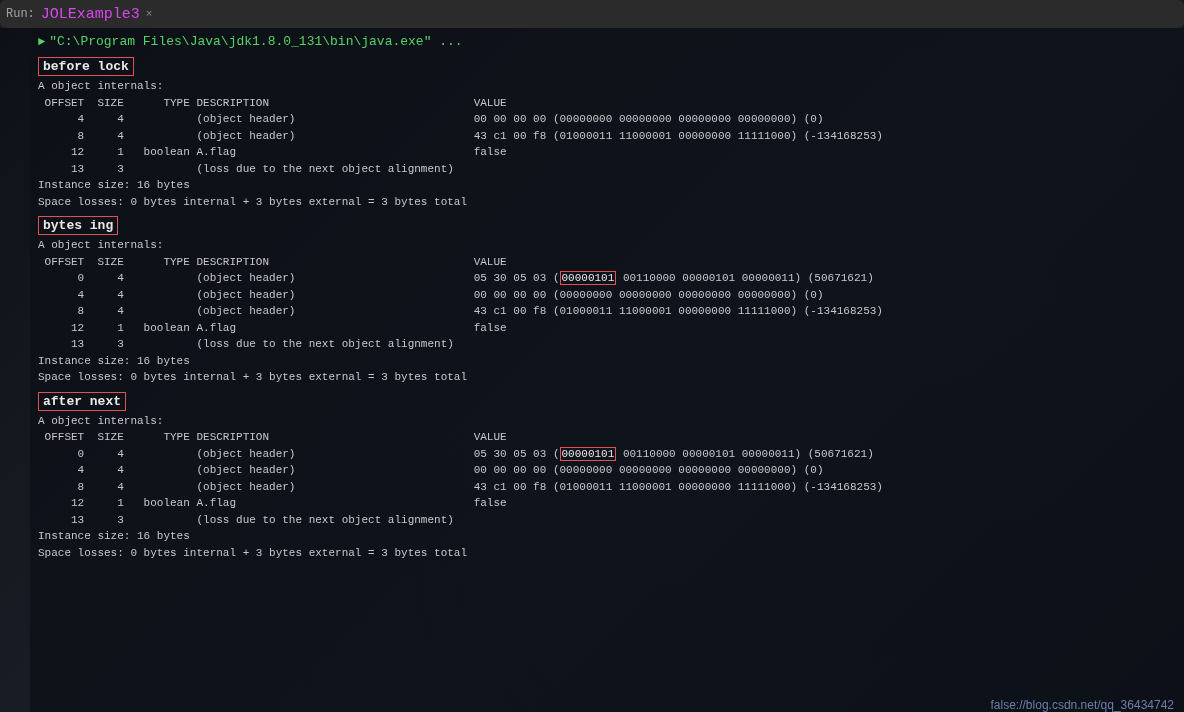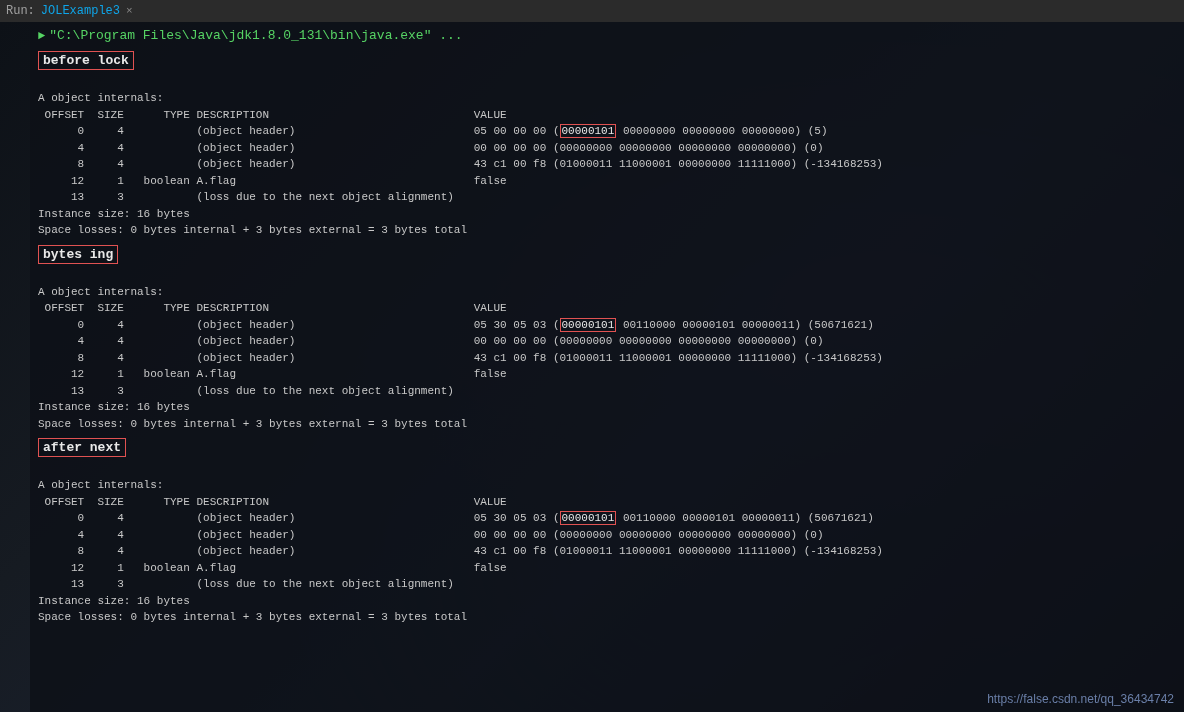--- a/index.html
+++ b/index.html
@@ -34,33 +34,34 @@
         radial-gradient(ellipse at 60% 80%, #1a2a50 0%, transparent 50%);
     }
 
     
     .titlebar {
       position: relative;
       z-index: 10;
       display: flex;
       align-items: center;
       background: #2b2b2b;
-      height: 22px;
+      height: 28px;
       padding: 0 6px;
       gap: 6px;
+      border-radius: 6px;
     }
 
     .titlebar-run {
       color: #a0a0a0;
       font-size: 12px;
     }
 
     .titlebar-name {
-      color: #0ea5e9;
-      font-size: 12px;
+      color: #d946ef;
+      font-size: 15px;
     }
 
     .titlebar-close {
       color: #888;
       font-size: 11px;
       cursor: pointer;
     }
 
     
     .ide-container {
@@ -132,21 +133,21 @@
 
     .section-label {
       display: inline-block;
       margin-left: 8px;
       padding: 1px 4px;
       border: 1.5px solid #e05252;
       color: #e8e8e8;
       font-family: 'Courier New', Courier, monospace;
       font-size: 13px;
       font-weight: bold;
-      margin-bottom: 20px;
+      margin-bottom: 2px;
     }
 
     .console-line {
       font-family: 'Courier New', Courier, monospace;
       font-size: 11px;
       color: #c8c8c8;
       padding: 0 8px;
       line-height: 1.5;
       white-space: pre;
     }
@@ -198,21 +199,20 @@
 
     <div class="cmd-line">
       <span class="cmd-icon">►</span>
       <span class="cmd-text">"C:\Program Files\Java\jdk1.8.0_131\bin\java.exe" ...</span>
     </div>
 
     <div class="section">
       <span class="section-label">before lock</span>
       <div class="console-line">A object internals:</div>
       <div class="console-line"> OFFSET  SIZE      TYPE DESCRIPTION                               VALUE</div>
-      <div class="console-line">      0     4           (object header)                           05 00 00 00 (<span class="highlight-box">00000101</span> 00000000 00000000 00000000) (5)</div>
       <div class="console-line">      4     4           (object header)                           00 00 00 00 (00000000 00000000 00000000 00000000) (0)</div>
       <div class="console-line">      8     4           (object header)                           43 c1 00 f8 (01000011 11000001 00000000 11111000) (-134168253)</div>
       <div class="console-line">     12     1   boolean A.flag                                    false</div>
       <div class="console-line">     13     3           (loss due to the next object alignment)</div>
       <div class="console-line">Instance size: 16 bytes</div>
       <div class="console-line">Space losses: 0 bytes internal + 3 bytes external = 3 bytes total</div>
     </div>
 
     <div class="section">
       <span class="section-label">bytes ing</span>
@@ -233,16 +233,16 @@
       <div class="console-line"> OFFSET  SIZE      TYPE DESCRIPTION                               VALUE</div>
       <div class="console-line">      0     4           (object header)                           05 30 05 03 (<span class="highlight-box">00000101</span> 00110000 00000101 00000011) (50671621)</div>
       <div class="console-line">      4     4           (object header)                           00 00 00 00 (00000000 00000000 00000000 00000000) (0)</div>
       <div class="console-line">      8     4           (object header)                           43 c1 00 f8 (01000011 11000001 00000000 11111000) (-134168253)</div>
       <div class="console-line">     12     1   boolean A.flag                                    false</div>
       <div class="console-line">     13     3           (loss due to the next object alignment)</div>
       <div class="console-line">Instance size: 16 bytes</div>
       <div class="console-line">Space losses: 0 bytes internal + 3 bytes external = 3 bytes total</div>
     </div>
 
-    <div class="watermark">https://false.csdn.net/qq_36434742</div>
+    <div class="watermark">false://blog.csdn.net/qq_36434742</div>
 
   </div>
 </div>
 
 </body></html>

